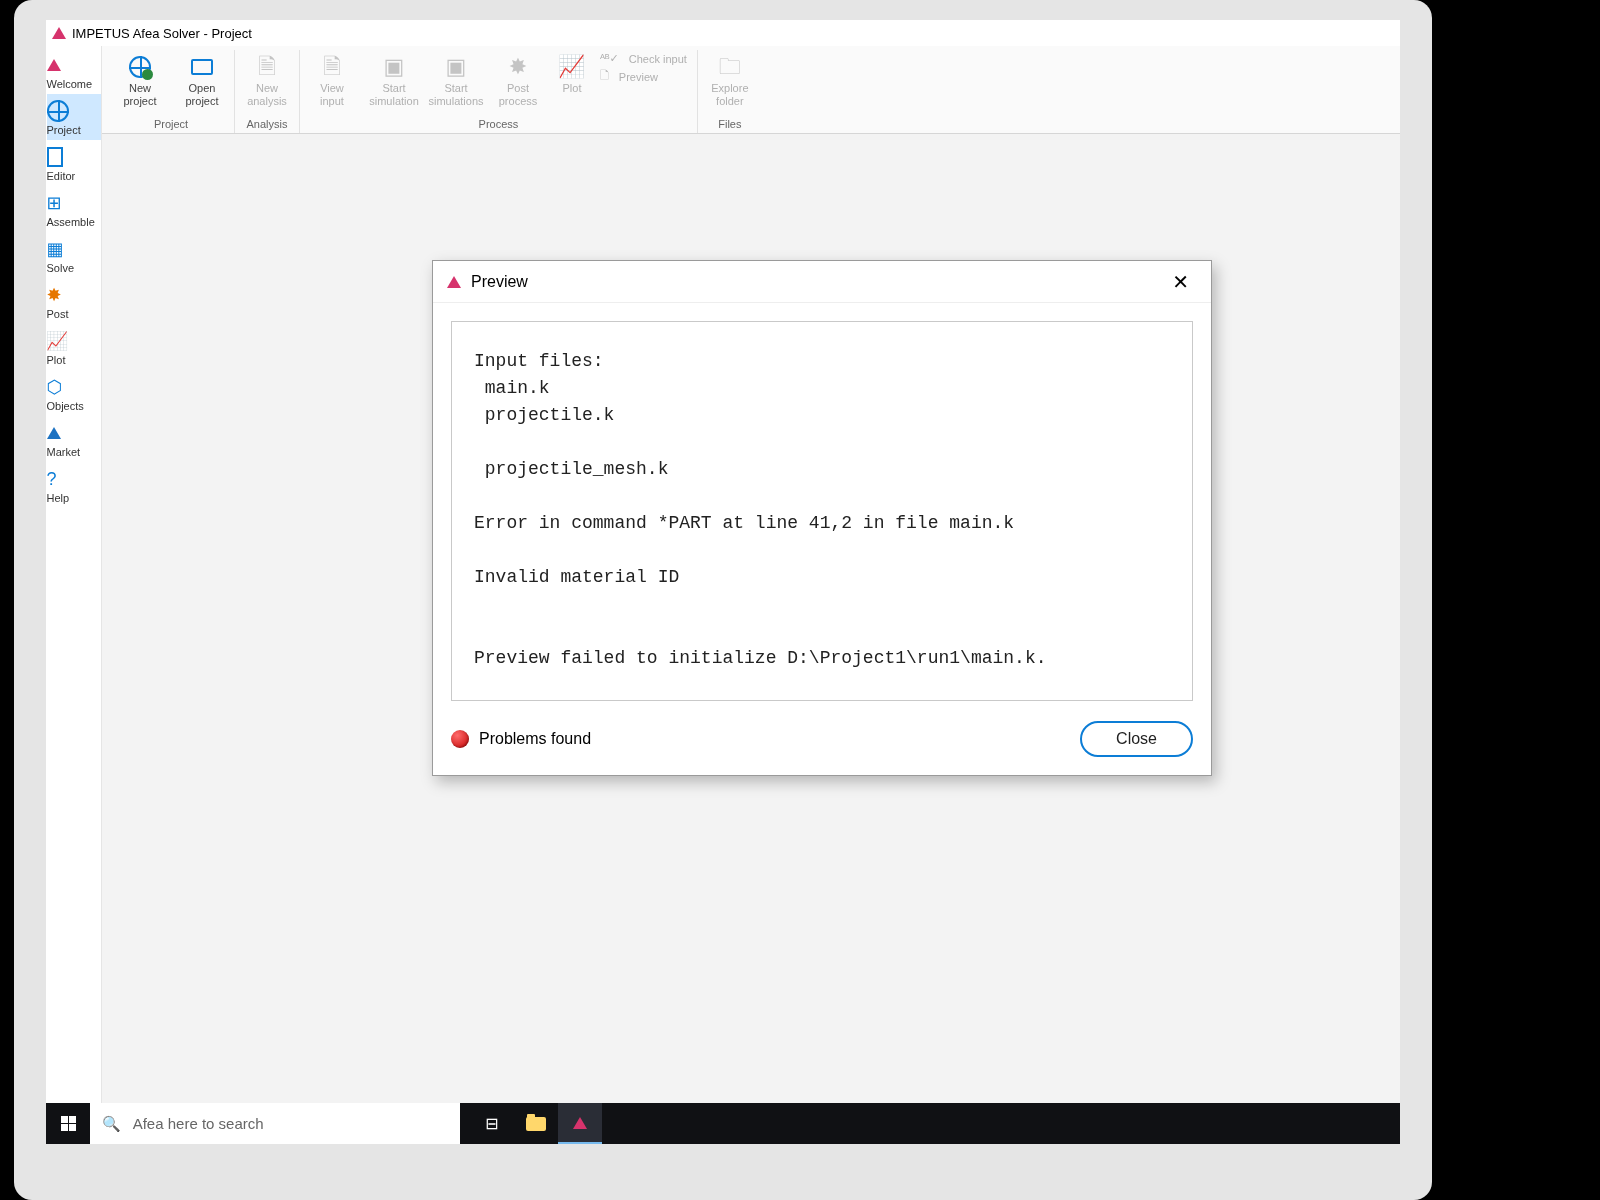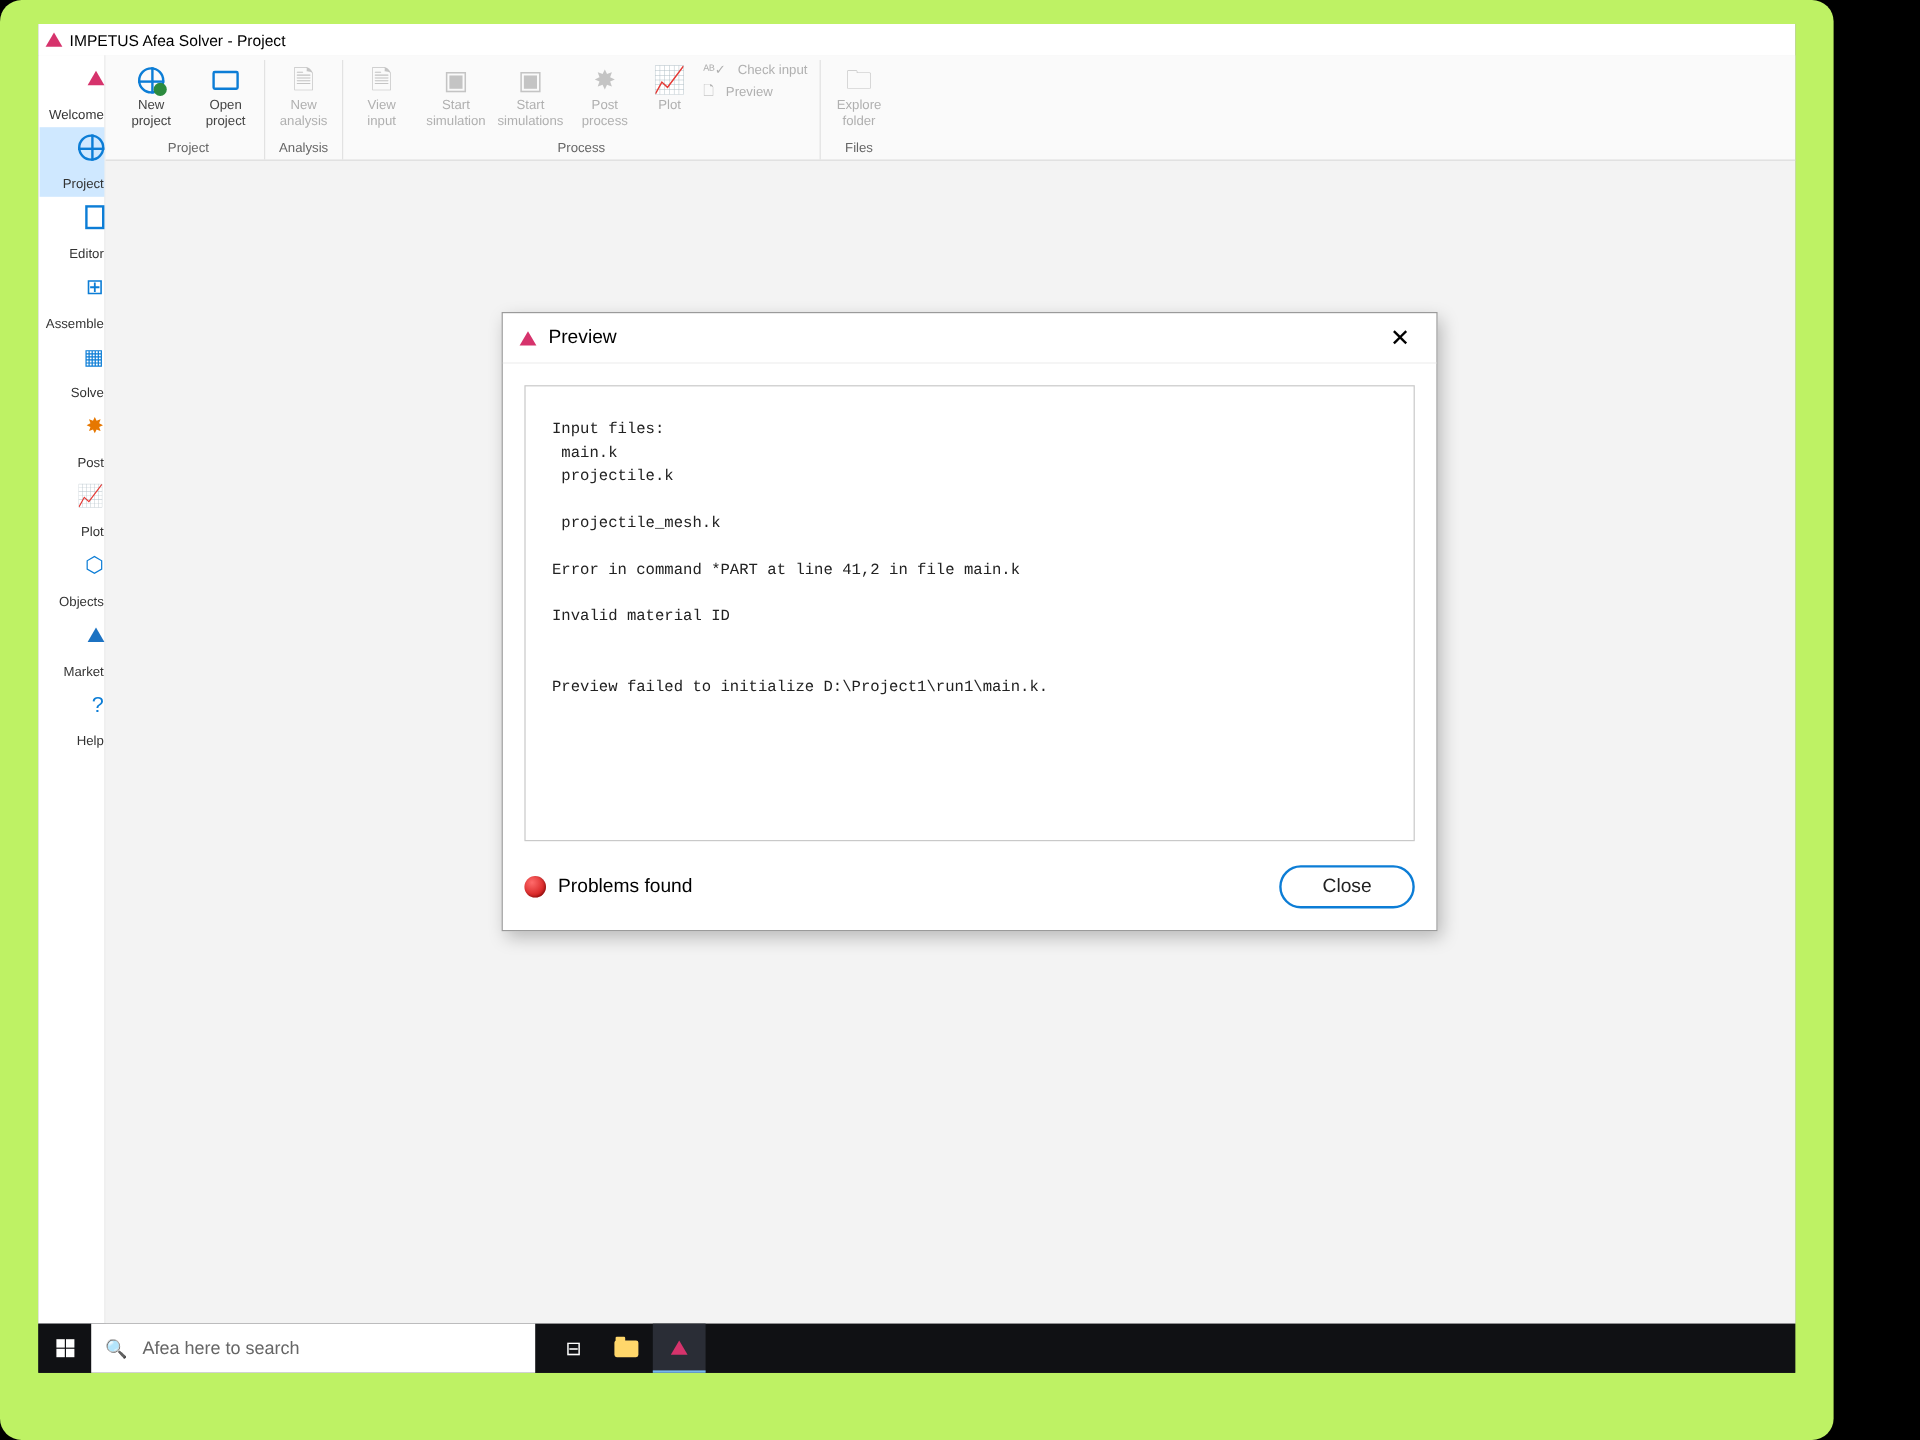--- a/index.html
+++ b/index.html
@@ -1,21 +1,21 @@
 <!DOCTYPE html>
 <html><head>
 <meta charset="utf-8">
 <style>
 * { box-sizing: border-box; margin: 0; padding: 0; font-family: 'Segoe UI', Tahoma, sans-serif; }
 html, body { width: 1600px; height: 1200px; overflow: hidden; background: #000; }
 
 .monitor-frame {
   position: absolute;
-  top: 0; left: 0; width: 1528px; height: 1200px;
-  background: #bef264;
+  top: 0; left: 14px; width: 1418px; height: 1200px;
+  background: #e5e5e5;
   border-radius: 18px;
   padding: 24px 28px 40px 28px;
 }
 .screen {
   position: absolute;
   top: 20px; left: 32px; right: 32px; bottom: 56px;
   background: #1a1a20;
 }
 
 .app-window {
@@ -50,27 +50,26 @@
   border-right: 1px solid #e5e5e5;
   display: flex;
   flex-direction: column;
   align-items: center;
   padding-top: 2px;
 }
 .rail-item {
   width: 54px;
   display: flex;
   flex-direction: column;
-  align-items: flex-end;
+  align-items: flex-start;
   justify-content: center;
   padding: 6px 0 4px 0;
   font-size: 11px;
   color: #333;
   cursor: pointer;
-  gap: 12px;
 }
 .rail-item.active { background: #cfe8ff; }
 .rail-item .ri-icon { height: 22px; display:flex; align-items:center; justify-content:center; margin-bottom:2px; color:#0c7dd6; font-size:18px; }
 .rail-item .ri-icon.orange { color:#e67700; }
 
 .main-area { flex: 1; display: flex; flex-direction: column; background:#f3f3f3; }
 
 .ribbon-tabs {
   height: 26px;
   background: #fff;
@@ -139,21 +138,21 @@
   border-bottom:1px solid #eee;
 }
 .dlg-title .left { display:flex; align-items:center; gap:10px; font-size:16px; font-weight:500; }
 .dlg-close { font-size:20px; cursor:pointer; padding:4px 8px; }
 .dlg-body { padding: 18px 18px 10px 18px; }
 .console {
   border:1px solid #c9c9c9;
   height: 380px;
   padding: 26px 22px;
   font-family: 'Courier New', monospace;
-  font-size: 13px;
+  font-size: 18px;
   color:#222;
   white-space: pre;
   overflow:hidden;
   line-height: 1.5;
 }
 .dlg-footer {
   display:flex; align-items:center; justify-content:space-between;
   padding: 10px 18px 18px 18px;
 }
 .status { display:flex; align-items:center; gap:10px; font-size:16px; }

